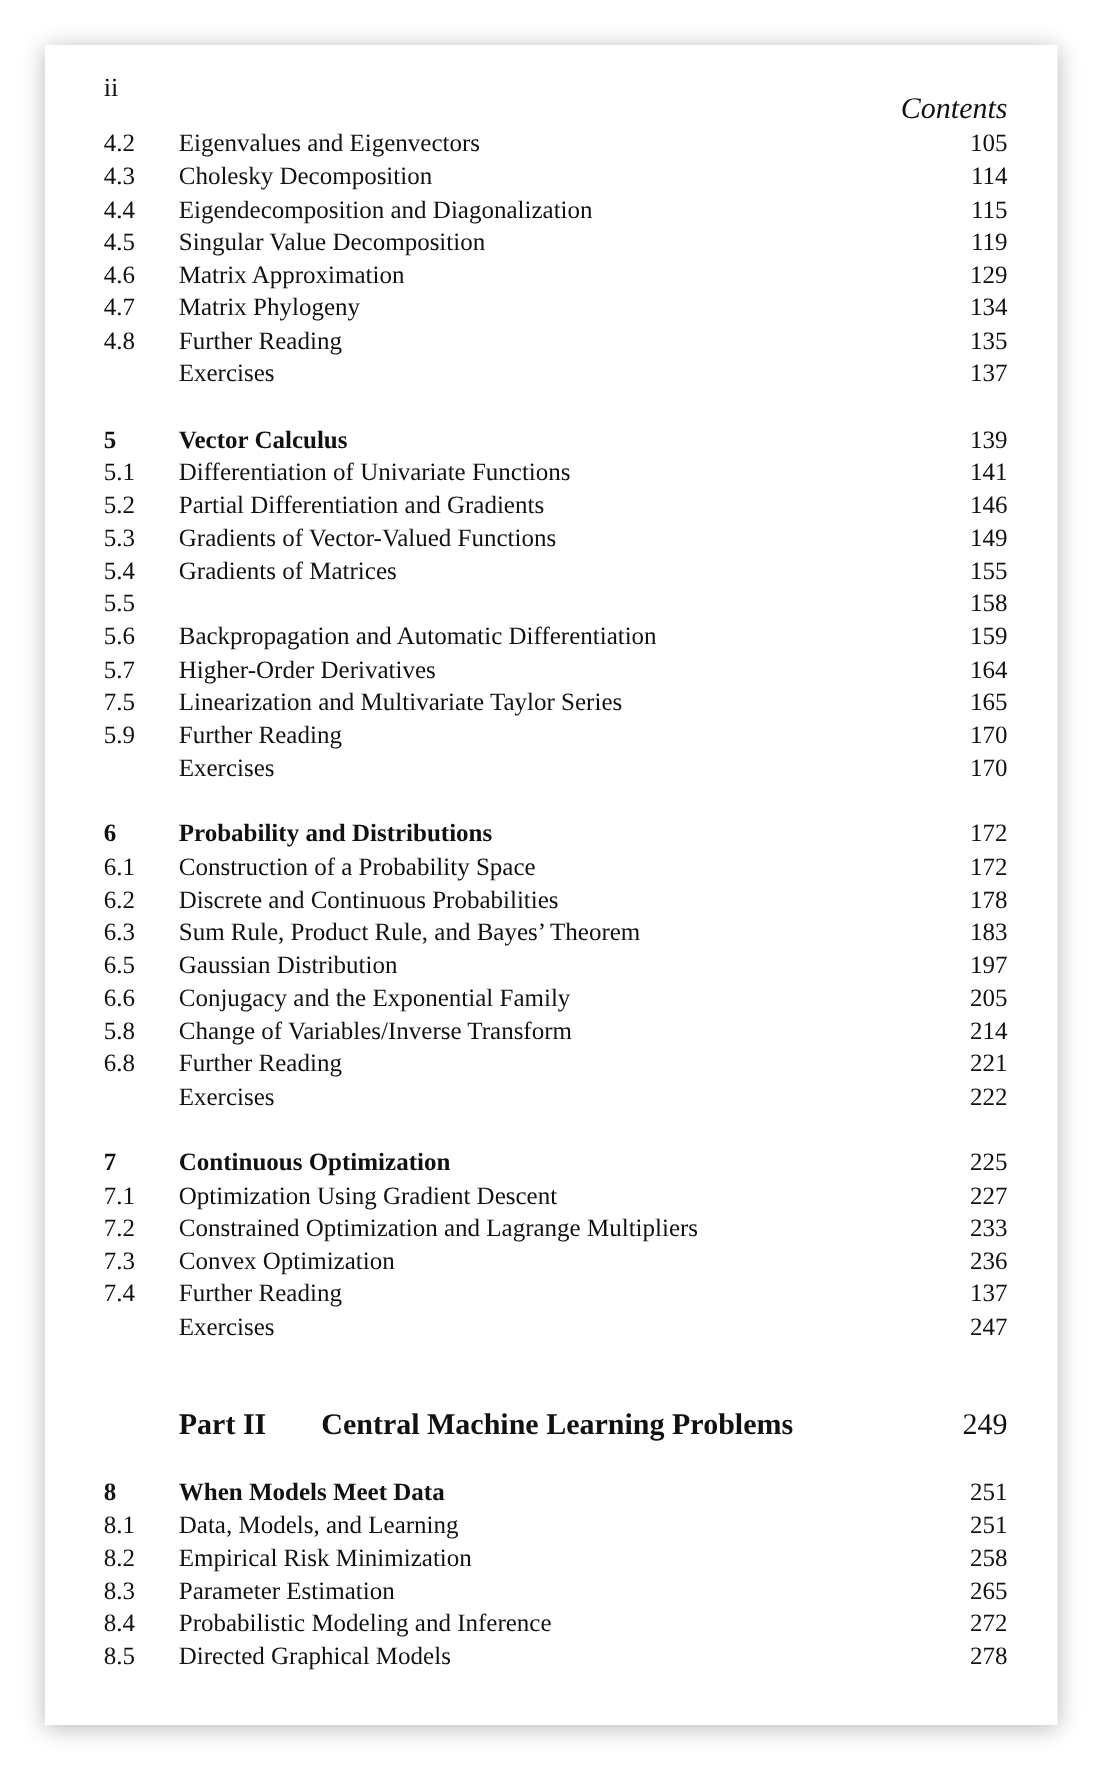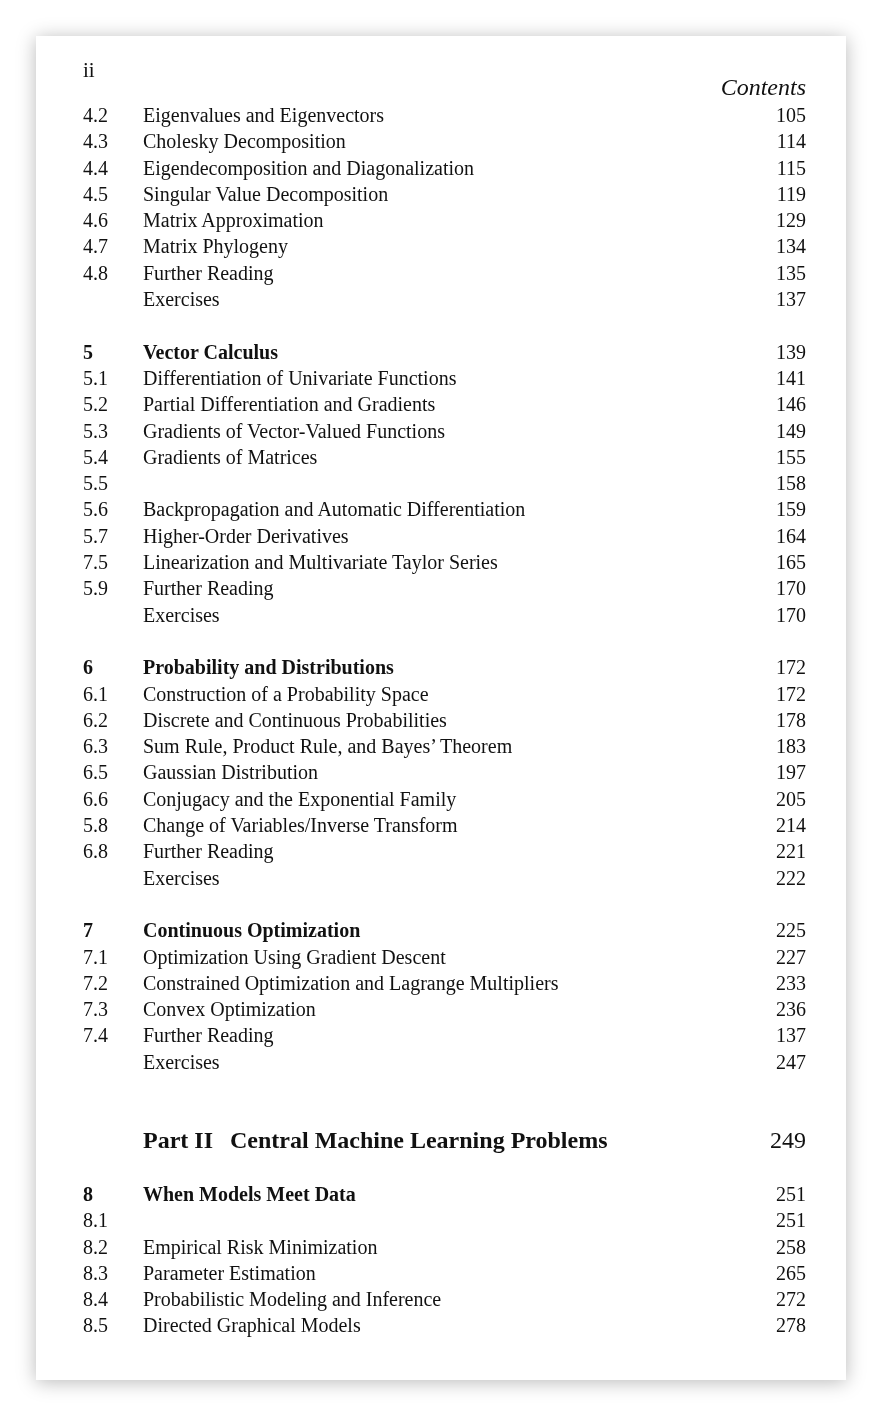--- a/index.html
+++ b/index.html
@@ -16,21 +16,21 @@
   .row .num { position:absolute; left:0; top:0; }
   .row .title { position:absolute; left:60px; top:0; }
   .row .page-no { position:absolute; right:0; top:0; }
   .row.chapter { font-weight:bold; }
   .row.chapter .page-no { font-weight:normal; }
   .gap1 { height:26.3px; }
   .gap-part-before { height:50px; }
   .gap-part-after { height:26px; }
   .row.part { height:30px; line-height:30px; font-size:24px; font-weight:bold; }
   .row.part .page-no { font-weight:normal; font-size:24px; }
-  .row.part .title .plabel { margin-right:17px; }
+  .row.part .title .plabel { margin-right:44px; }
 </style>
 </head>
 <body>
 
 <div class="page">
   <div class="hdr">
     <span class="pg">ii</span>
     <span class="ttl">Contents</span>
   </div>
 
@@ -213,20 +213,21 @@
         <span class="page-no">249</span>
       </div>
       <div class="gap-part-after"></div>
       <div class="row chapter">
         <span class="num">8</span>
         <span class="title">When Models Meet Data</span>
         <span class="page-no">251</span>
       </div>
       <div class="row ">
         <span class="num">8.1</span>
+        <span class="title">Data, Models, and Learning</span>
         <span class="page-no">251</span>
       </div>
       <div class="row ">
         <span class="num">8.2</span>
         <span class="title">Empirical Risk Minimization</span>
         <span class="page-no">258</span>
       </div>
       <div class="row ">
         <span class="num">8.3</span>
         <span class="title">Parameter Estimation</span>

